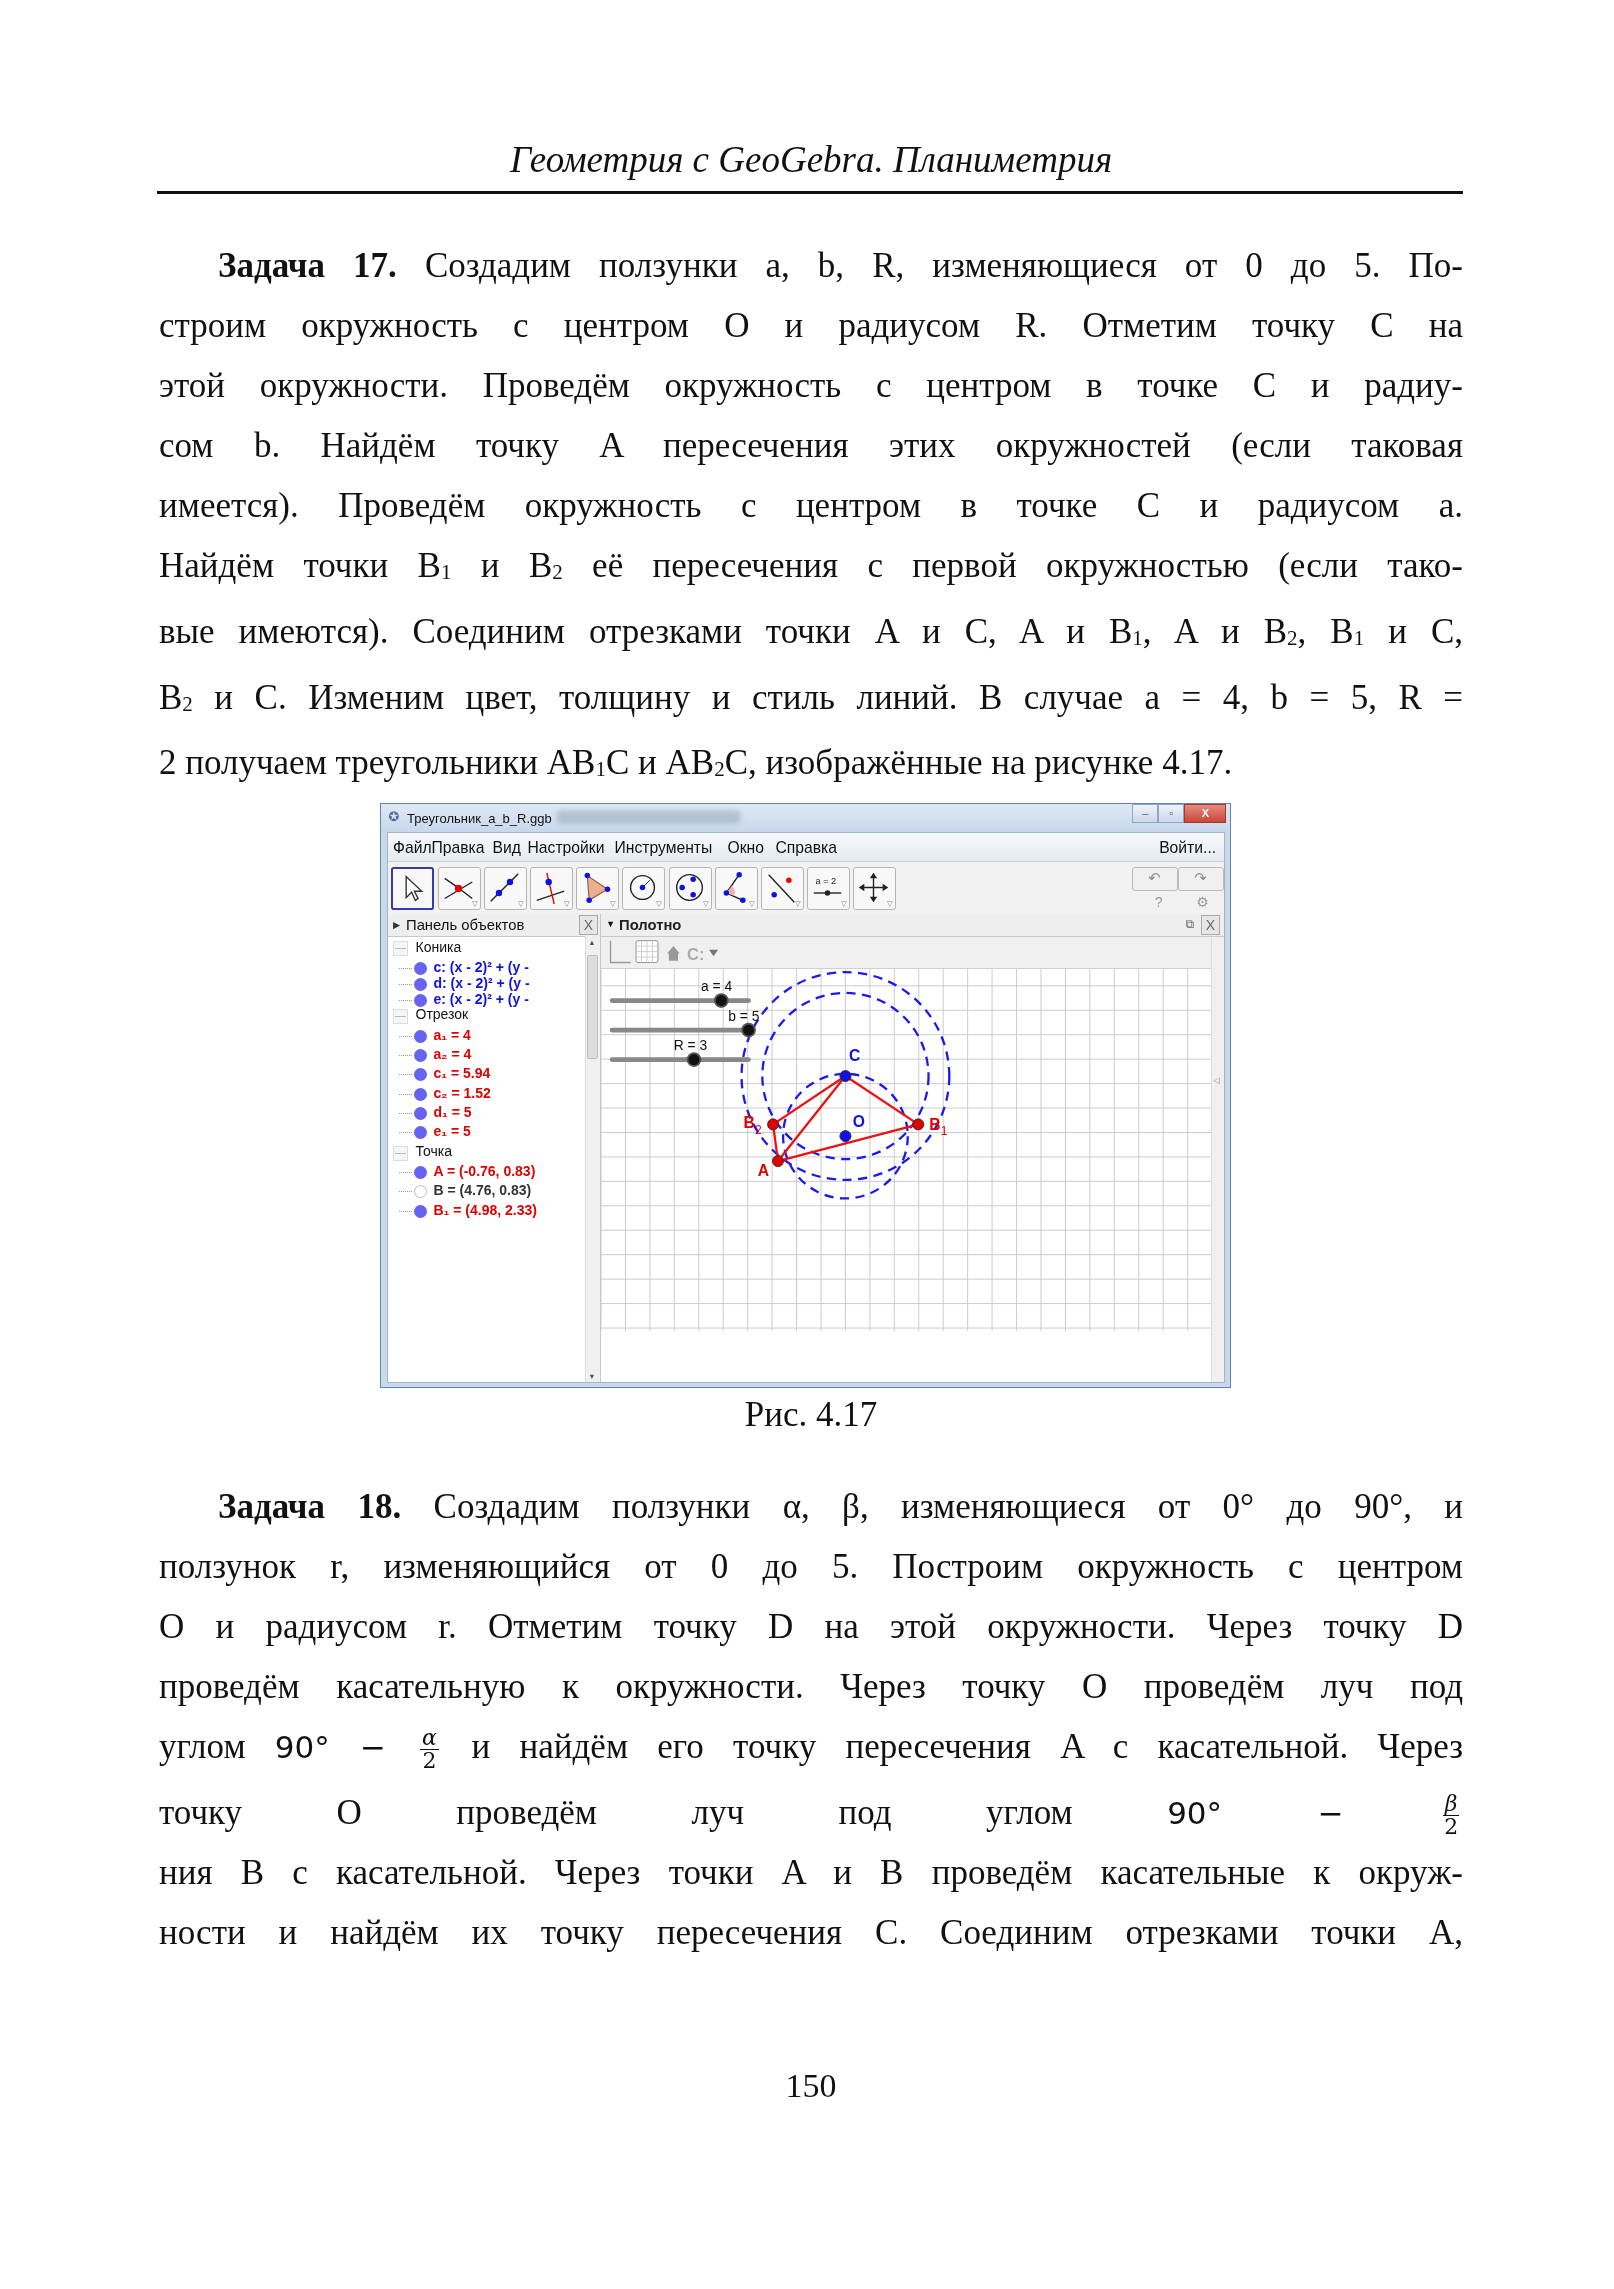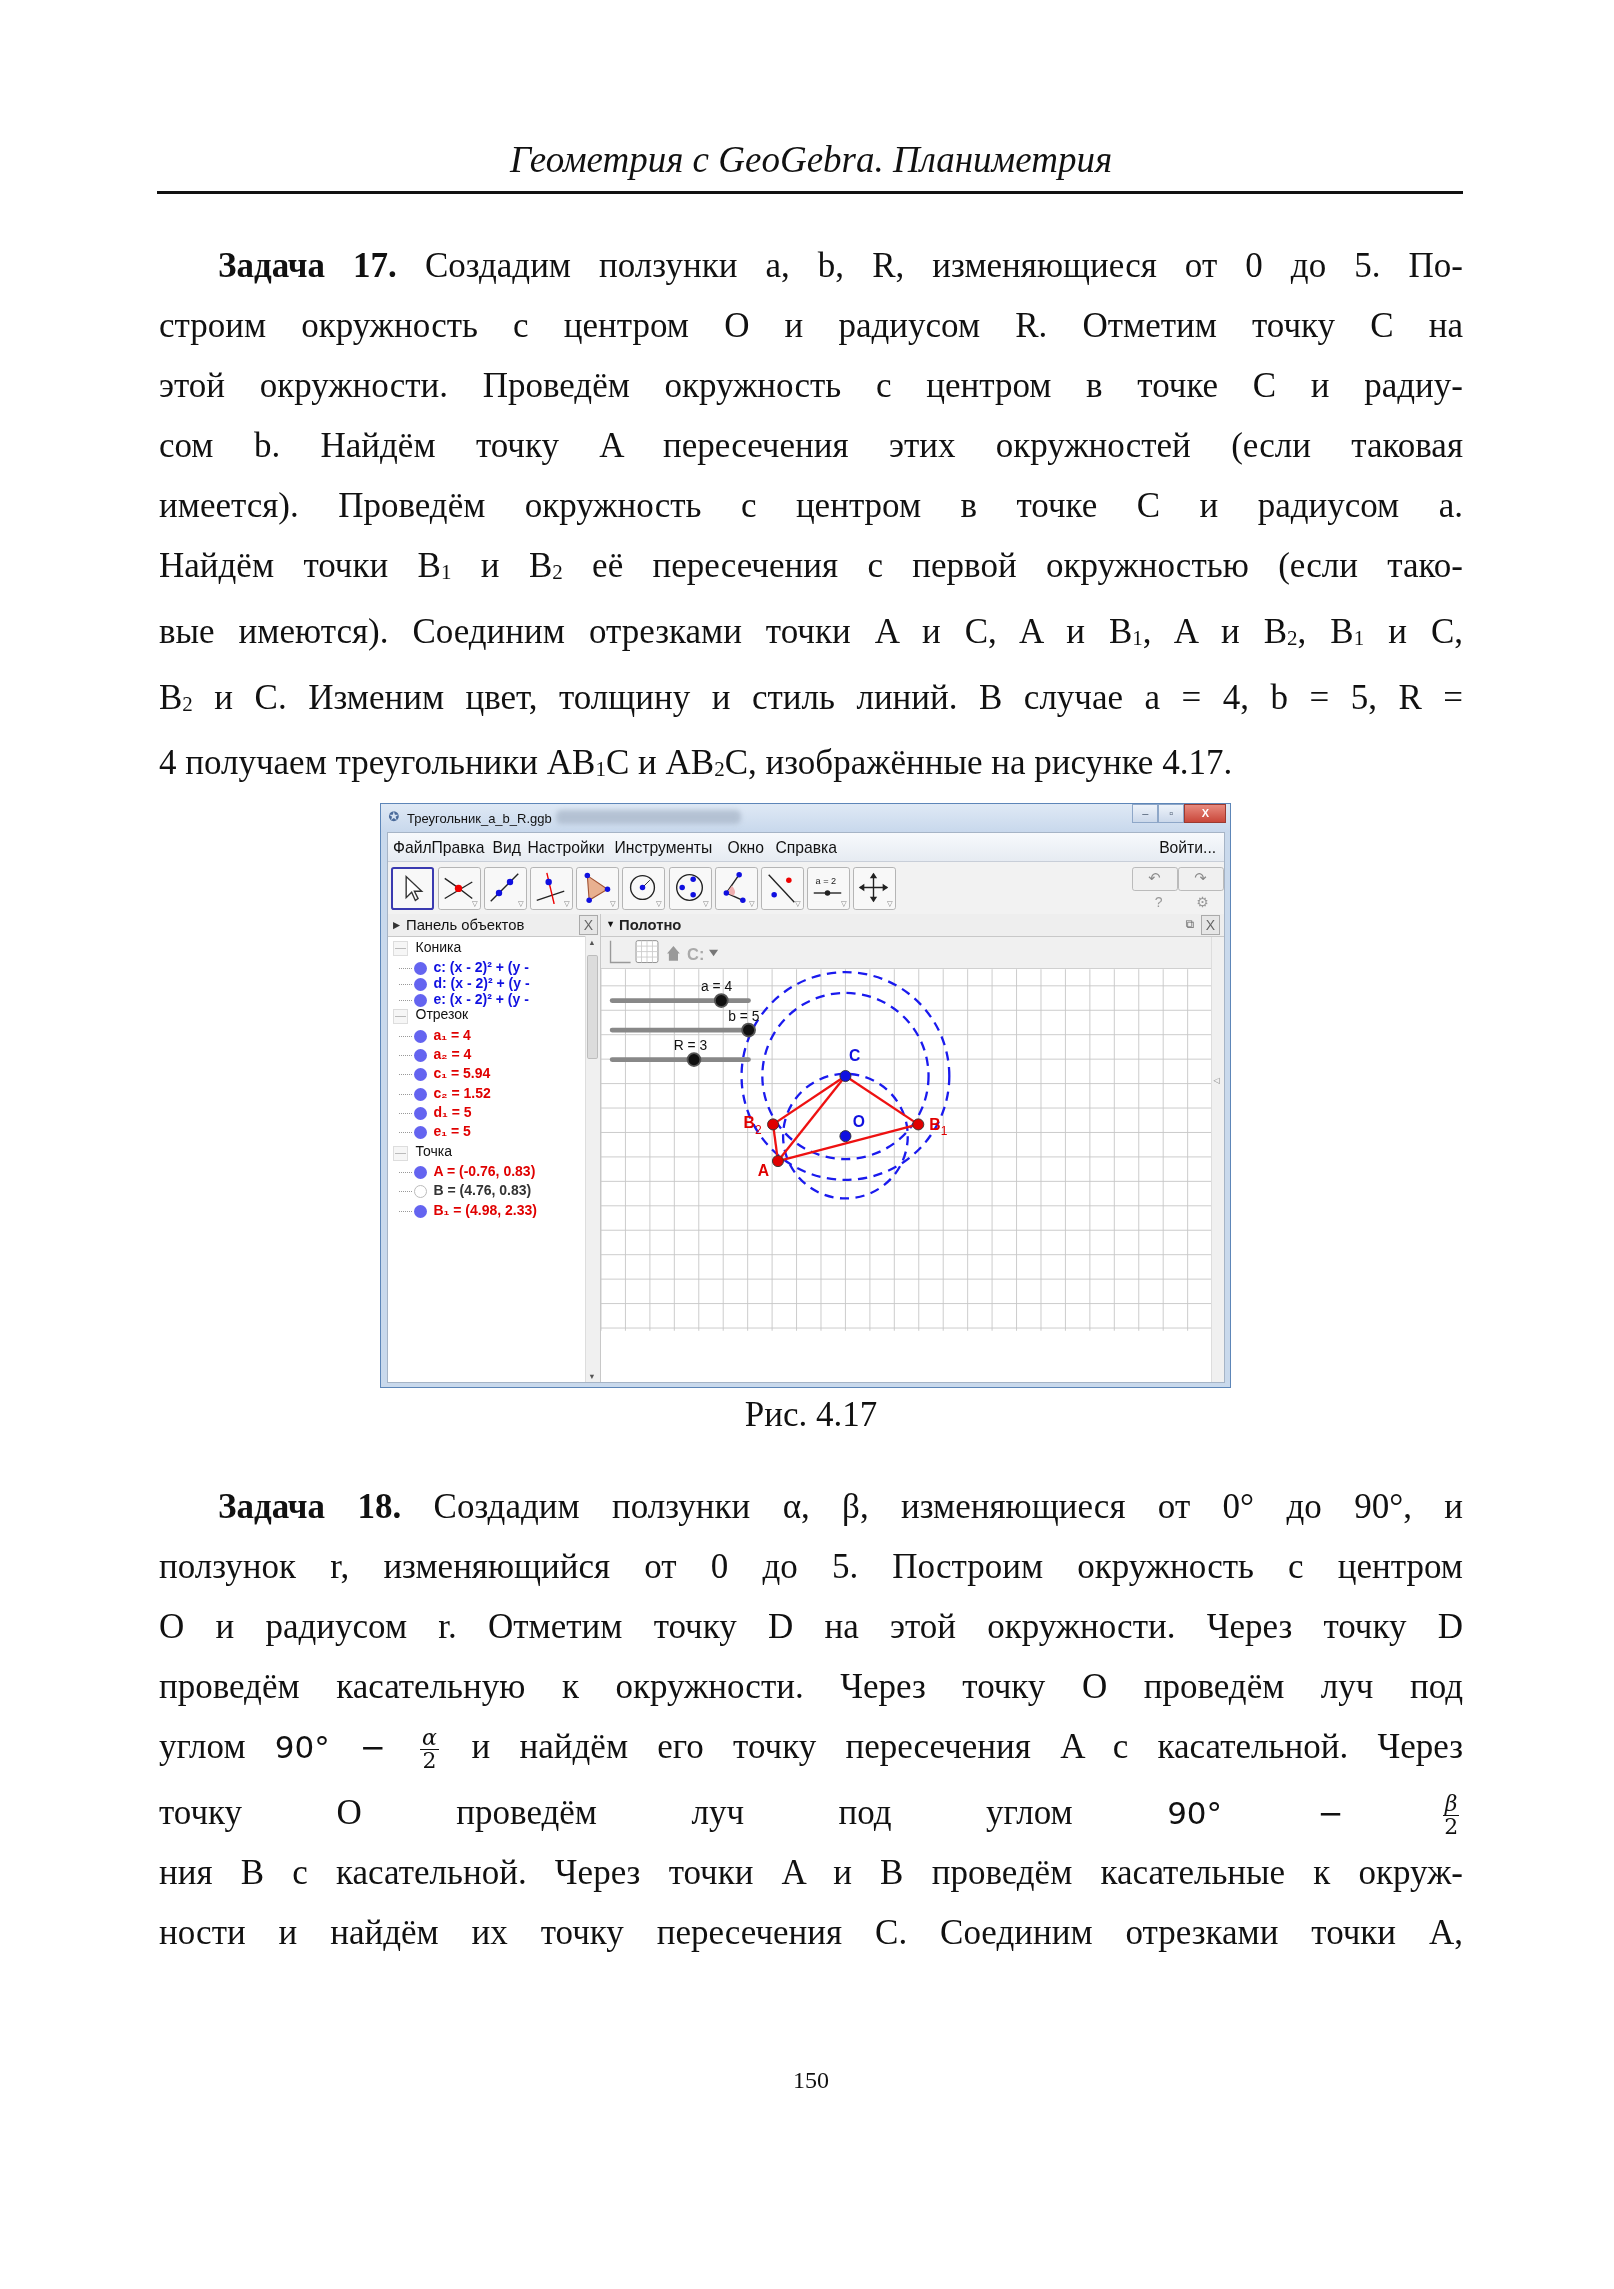--- a/index.html
+++ b/index.html
@@ -8,21 +8,21 @@
   .running-head { position:absolute; left:159px; width:1304px; top:138px; text-align:center;
          font-style:italic; font-size:37px; letter-spacing:0px; }
   .head-rule { position:absolute; left:157px; width:1306px; top:191px; height:2.8px; background:#111; }
   .para { position:absolute; left:159px; width:1304px; font-size:35px; line-height:60px;
           text-align:justify; text-align-last:left; }
   .para .lead { font-weight:bold; }
   .para .indent { display:inline-block; width:59px; }
   .line { display:block; text-align:justify; text-align-last:justify; white-space:nowrap; }
   .line.last { text-align-last:left; }
   .caption { position:absolute; left:159px; width:1304px; top:1395px; text-align:center; font-size:35px; }
-  .page-number { position:absolute; left:159px; width:1304px; top:2067px; text-align:center; font-size:24px; }
+  .page-number { position:absolute; left:159px; width:1304px; top:2067px; text-align:center; font-size:34px; }
   sub.s { font-size:60%; vertical-align:-1.8px; }
   .frac { display:inline-flex; flex-direction:column; align-items:center; vertical-align:middle;
           font-size:22px; line-height:22px; margin:0 3.7px; font-family:"DejaVu Serif",serif; }
   .frac .num { font-style:italic; border-bottom:1.8px solid #111; padding:0 1.8px; }
   .mathexpr { font-family:"DejaVu Sans",sans-serif; font-size:31px; }
 
   
   .gg-window { position:absolute; left:380px; top:803px; width:851px; height:585px;
                border:1.8px solid #5d86b8; background:#c9d9ec; box-sizing:border-box;
                font-family:"Liberation Sans","DejaVu Sans",sans-serif; }
@@ -85,21 +85,21 @@
 
 <div class="para" style="top:236px;">
   <div class="line"><span class="indent"></span><span class="lead">Задача 17.</span><span> Создадим ползунки a, b, R, изменяющиеся от 0 до 5. По-</span></div>
   <div class="line">строим окружность с центром O и радиусом R. Отметим точку C на</div>
   <div class="line">этой окружности. Проведём окружность с центром в точке C и радиу-</div>
   <div class="line">сом b. Найдём точку A пересечения этих окружностей (если таковая</div>
   <div class="line">имеется). Проведём окружность с центром в точке C и радиусом a.</div>
   <div class="line"><span>Найдём точки B</span><sub class="s">1</sub><span> и B</span><sub class="s">2</sub><span> её пересечения с первой окружностью (если тако-</span></div>
   <div class="line"><span>вые имеются). Соединим отрезками точки A и C, A и B</span><sub class="s">1</sub><span>, A и B</span><sub class="s">2</sub><span>, B</span><sub class="s">1</sub><span> и C,</span></div>
   <div class="line"><span>B</span><sub class="s">2</sub><span> и C. Изменим цвет, толщину и стиль линий. В случае a = 4, b = 5, R =</span></div>
-  <div class="line last"><span>4 получаем треугольники AB</span><sub class="s">1</sub><span>C и AB</span><sub class="s">2</sub><span>C, изображённые на рисунке 4.17.</span></div>
+  <div class="line last"><span>2 получаем треугольники AB</span><sub class="s">1</sub><span>C и AB</span><sub class="s">2</sub><span>C, изображённые на рисунке 4.17.</span></div>
 </div>
 
 <div class="gg-window">
   <div class="gg-titlebar">
     <span class="gg-title-icon">✪</span>
     <span class="gg-title">Треугольник_a_b_R.ggb</span>
     <span class="gg-title-blur"></span>
     <div class="gg-wbtns">
       <div class="gg-wbtn">–</div>
       <div class="gg-wbtn">▫</div>

